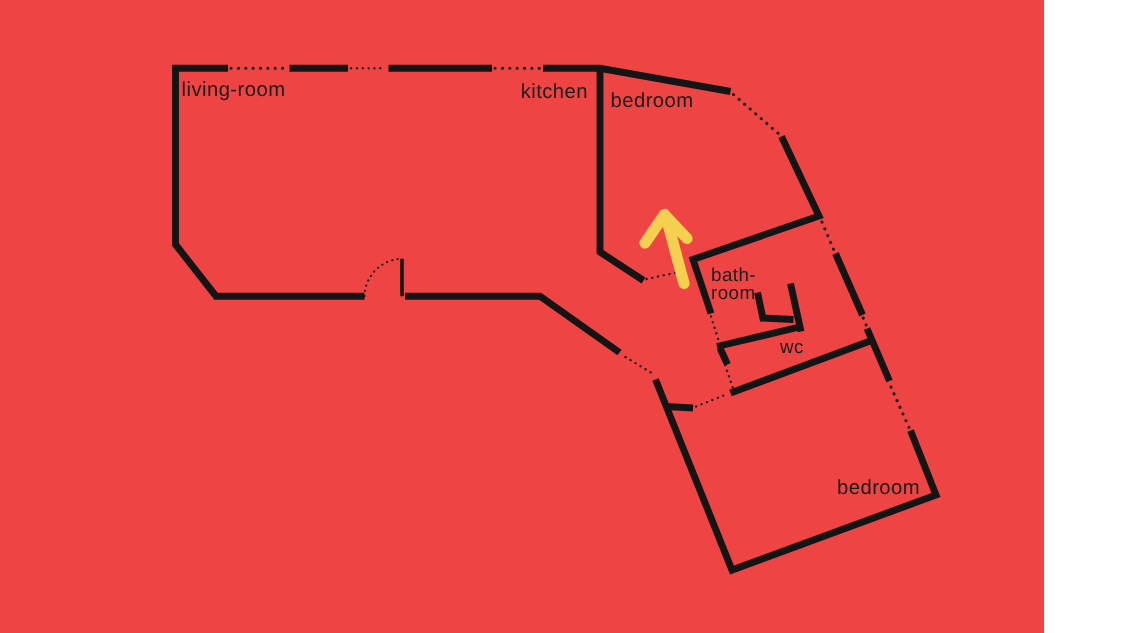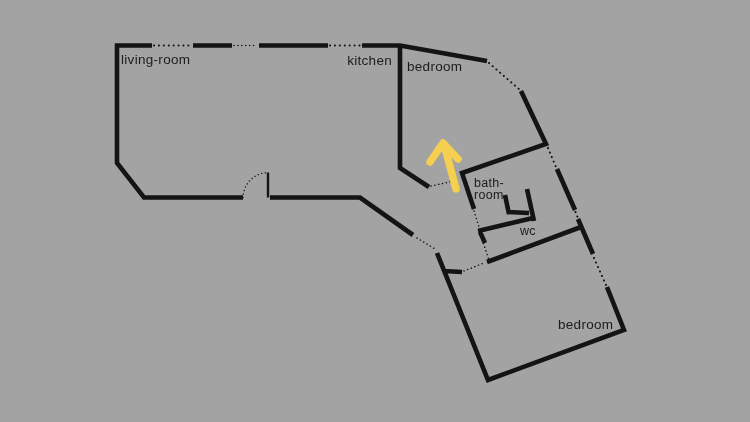--- a/index.html
+++ b/index.html
@@ -3,23 +3,23 @@
 <meta charset="utf-8">
 <style>
   html, body {
     margin: 0;
     padding: 0;
     background: #ffffff;
     font-family: "Liberation Sans", sans-serif;
   }
   .stage {
     position: relative;
-    width: 750px;
+    width: 696px;
     height: 422px;
-    background: #a3a3a3;
+    background: #ef4444;
     overflow: hidden;
   }
   svg { display: block; }
   .room-label {
     font-family: "Liberation Sans", sans-serif;
     font-size: 13.5px;
     letter-spacing: 0.3px;
     font-weight: 500;
   }
   .room-label.small {

